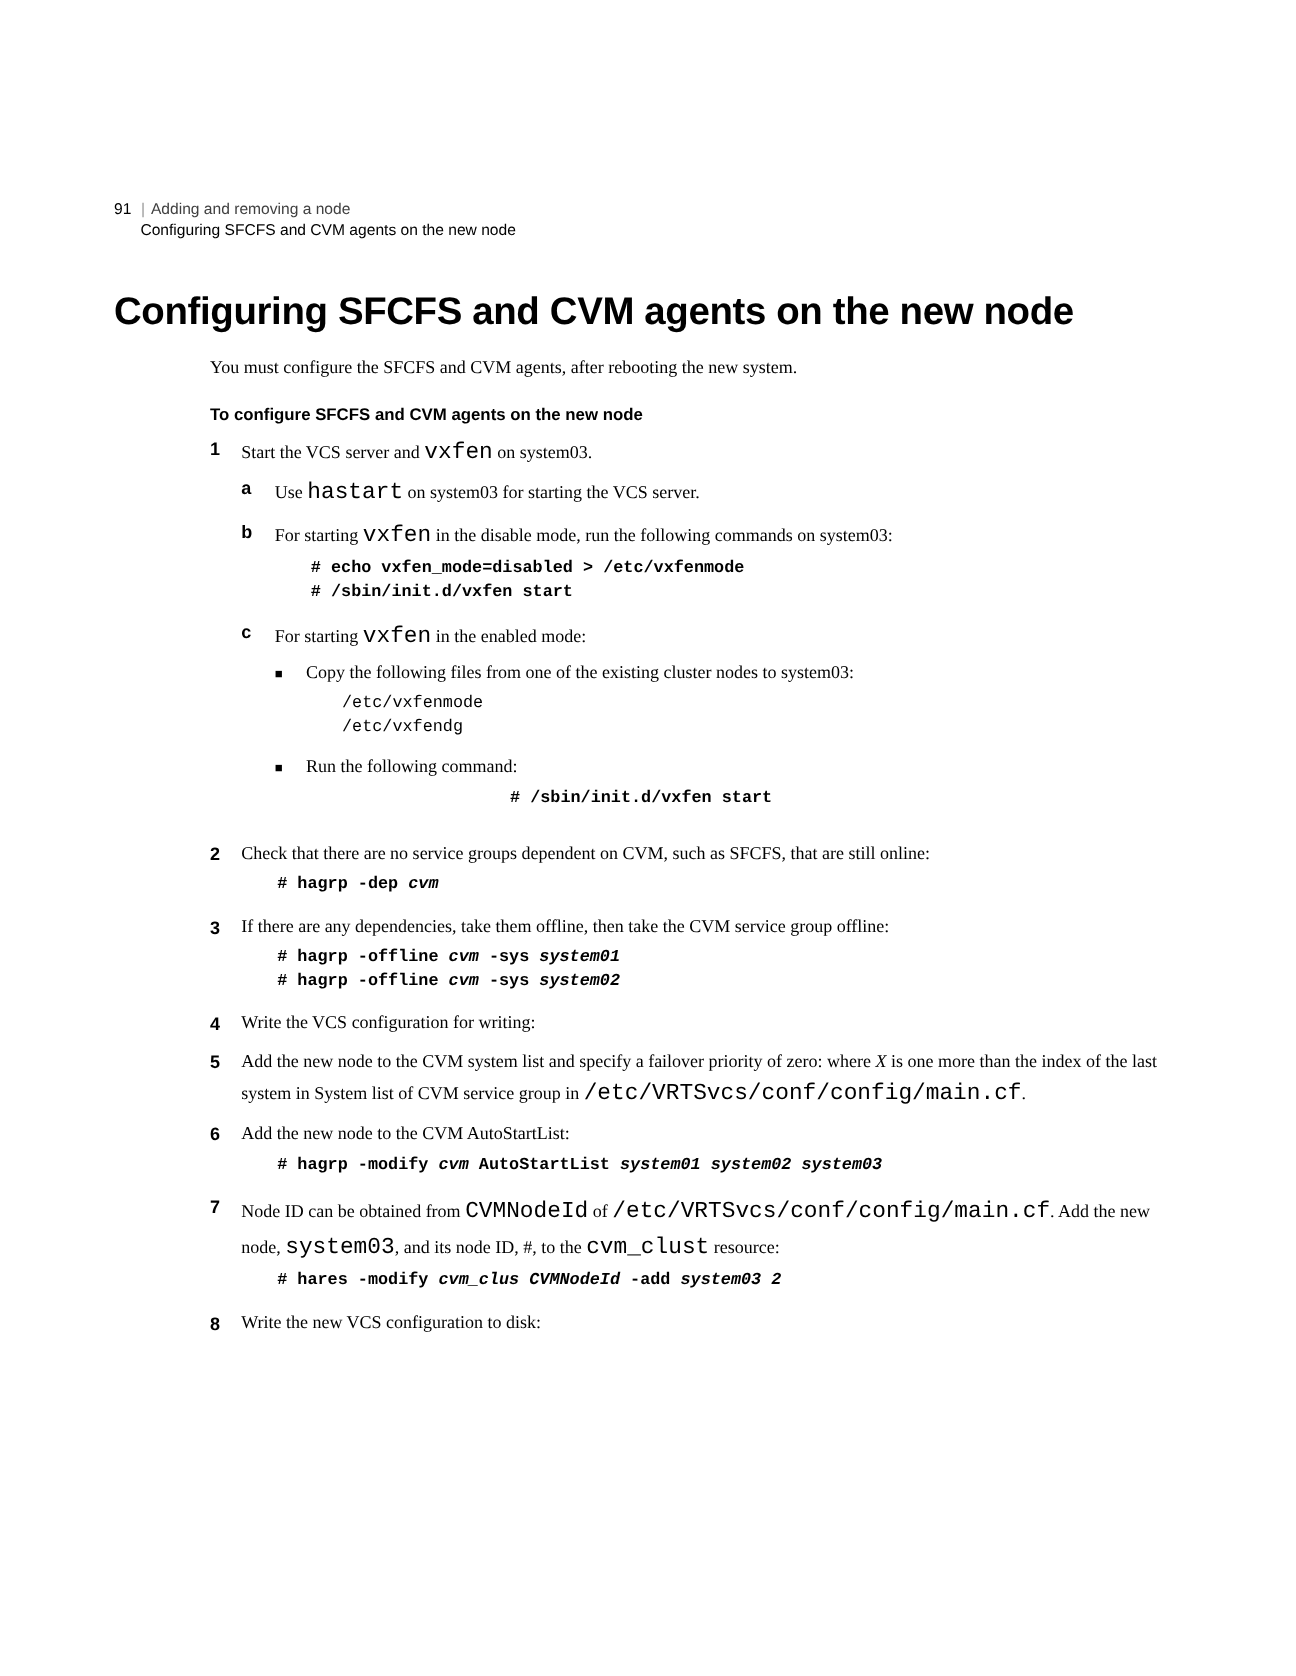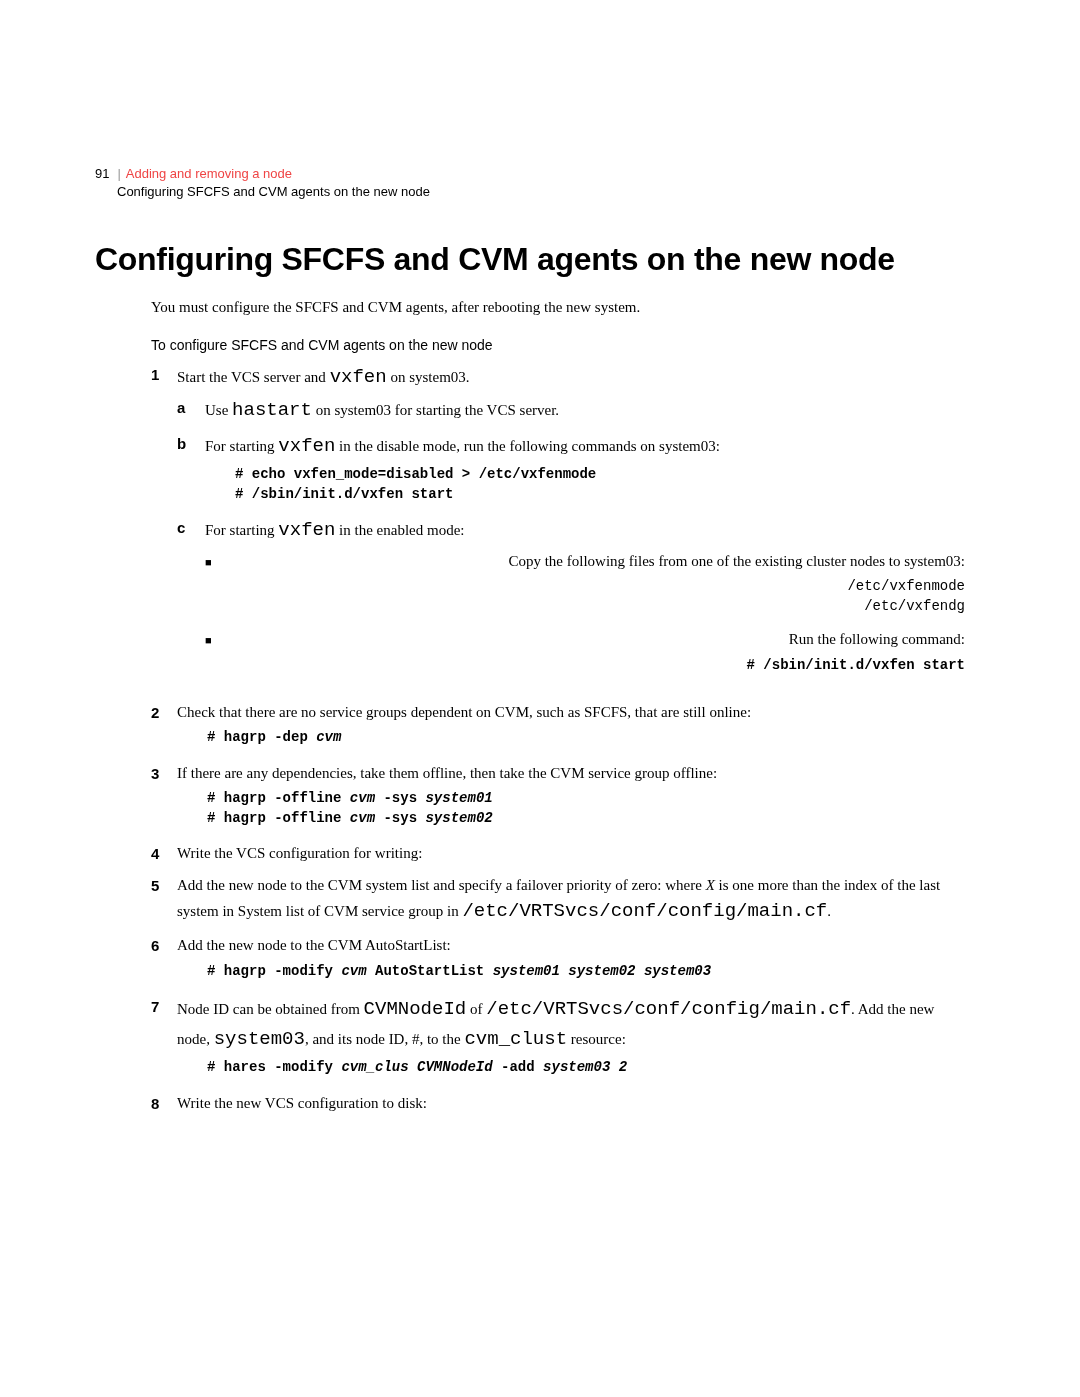--- a/index.html
+++ b/index.html
@@ -24,44 +24,44 @@
   }
   .page-number {
     display: inline-block;
     margin-right: 6px;
   }
   .divider {
     color: #999;
     margin: 0 2px;
   }
   .breadcrumb-top {
-    color: #ef4444;
+    color: #404040;
     text-align: right;
   }
   .breadcrumb-sub {
     margin-left: 22px;
     color: #000;
   }
   h1 {
     font-family: Arial, Helvetica, sans-serif;
     font-weight: 600;
     font-size: 32px;
     margin: 0 0 18px 0;
     letter-spacing: -0.3px;
   }
   .indent {
-    margin-left: 56px;
+    margin-left: 80px;
   }
   .intro {
     margin-bottom: 18px;
     line-height: 1.5;
   }
   .subheading {
     font-family: Arial, Helvetica, sans-serif;
-    font-weight: normal;
+    font-weight: bold;
     font-size: 14px;
     margin-bottom: 10px;
   }
   ol.main-list {
     list-style: none;
     padding: 0;
     margin: 0;
   }
   ol.main-list > li {
     display: flex;
@@ -107,21 +107,20 @@
     line-height: 1.55;
   }
   ul.bullet > li > .square {
     min-width: 26px;
     flex-shrink: 0;
     font-size: 11px;
     padding-top: 4px;
   }
   ul.bullet > li > .body {
     flex: 1;
-    text-align: right;
   }
   .code-block {
     font-family: 'Courier New', monospace;
     font-size: 14px;
     font-weight: bold;
     margin: 4px 0 6px 30px;
     white-space: pre;
     line-height: 1.4;
   }
   .code-block.normal {

